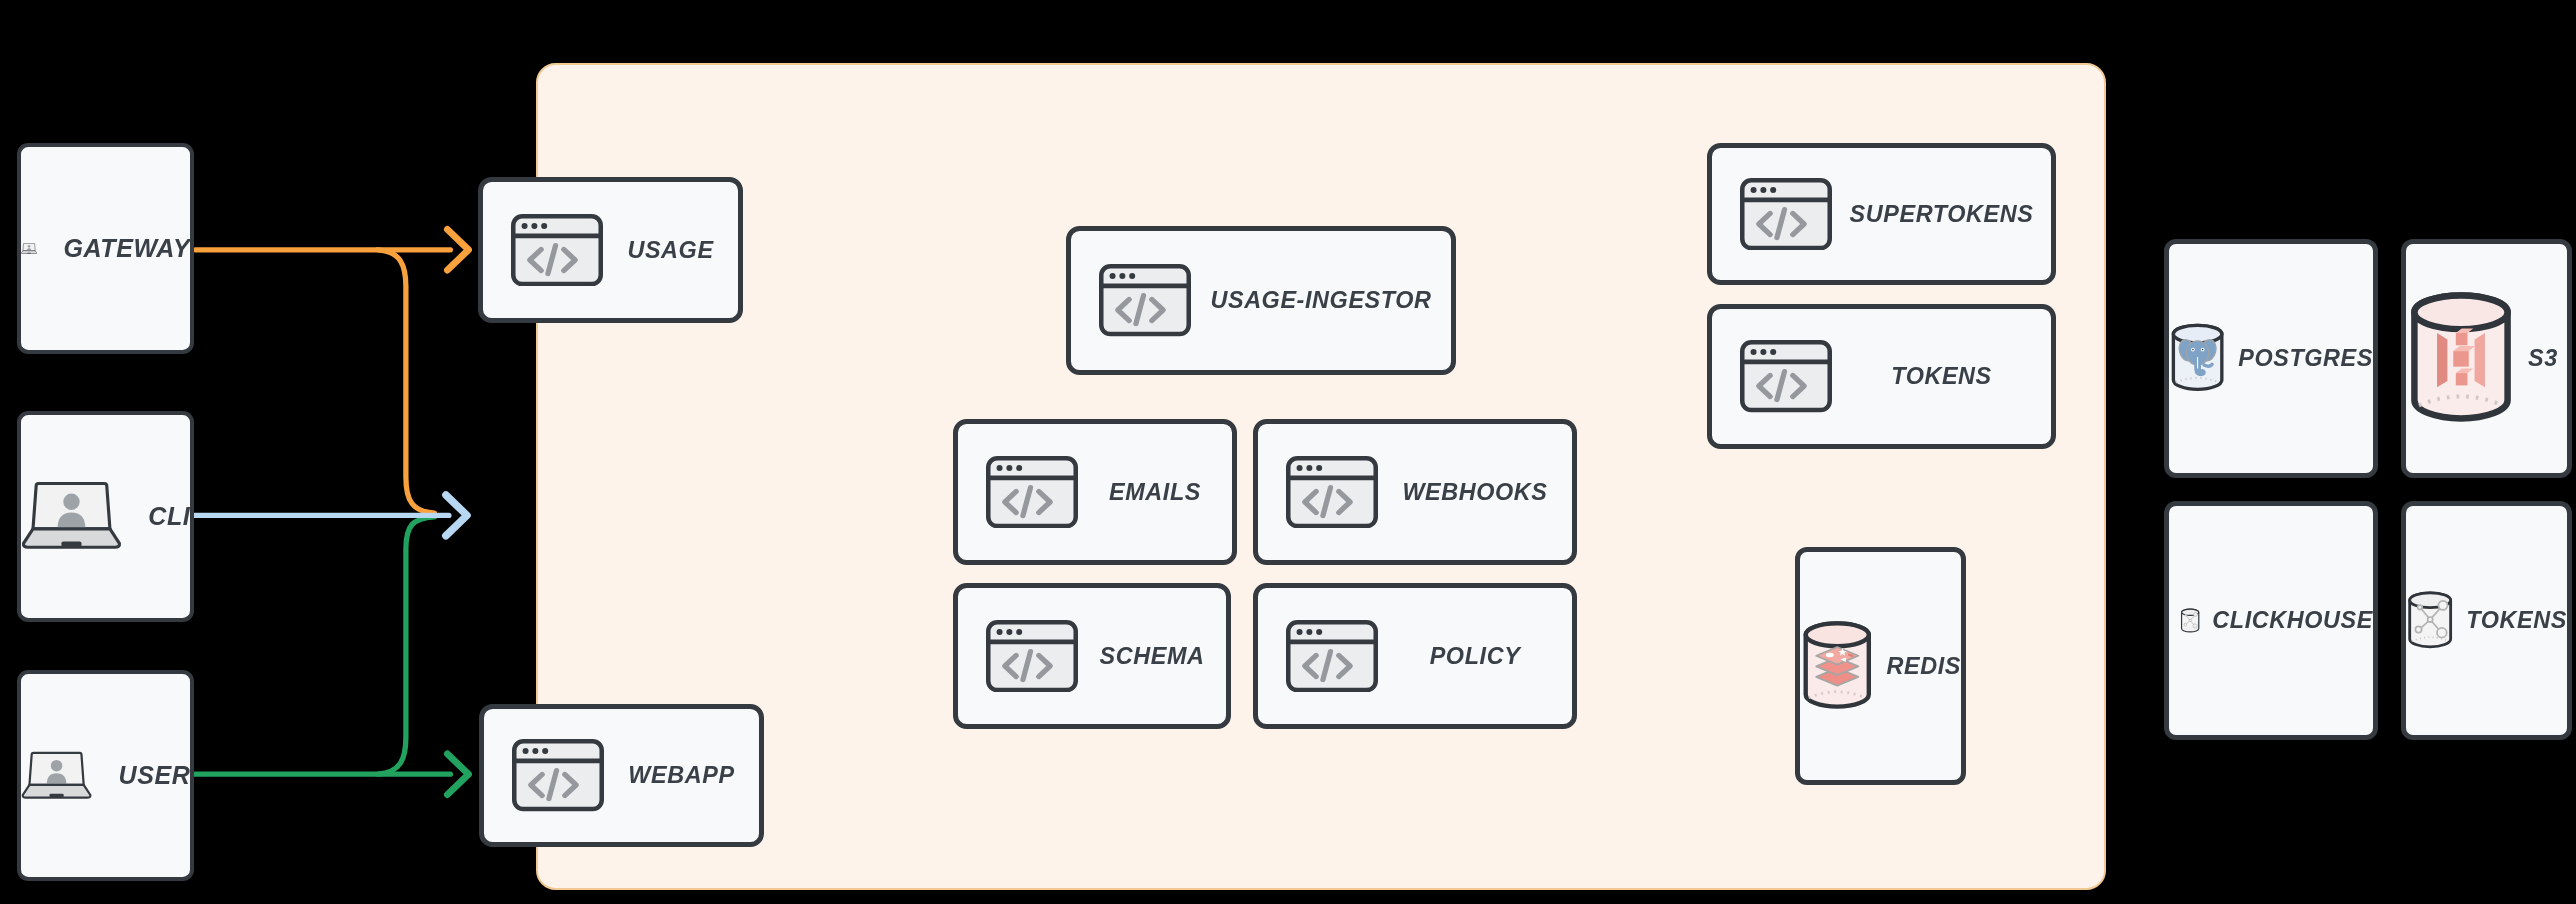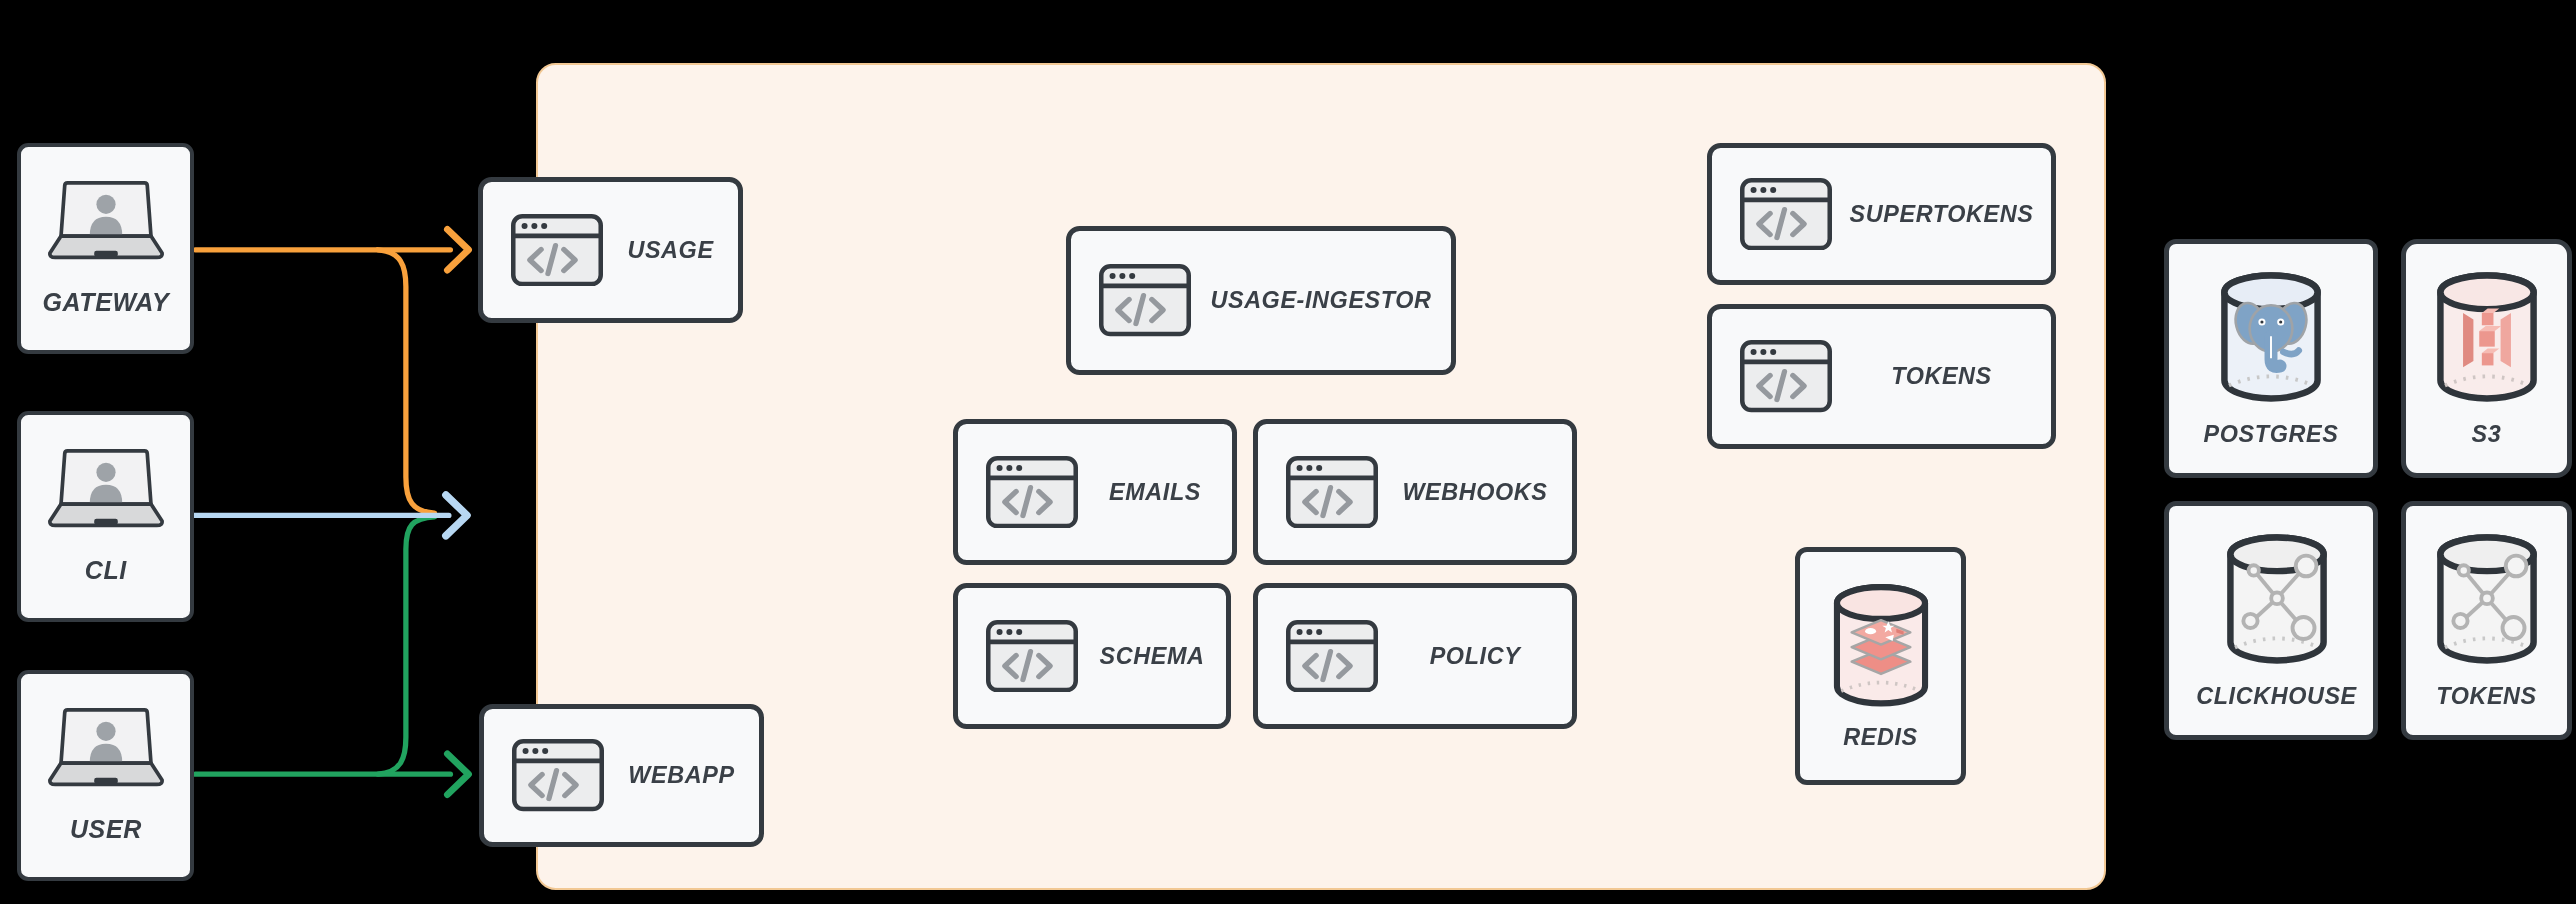--- a/index.html
+++ b/index.html
@@ -12,31 +12,31 @@
   .cluster-pill{position:absolute;left:535px;top:9.8px;height:44px;padding:0 21px;
     background:#F8CF9F;border:2.3px solid #E5B57E;border-radius:12px;box-sizing:border-box;
     display:flex;align-items:center;font-size:29px;font-weight:600;color:#0d0d0d;letter-spacing:0.4px;}
 
   
   .node{position:absolute;background:#F8F9FA;border:5.3px solid #343A40;border-radius:13.6px;
     box-sizing:border-box;display:flex;align-items:center;}
   .label{font-style:italic;font-weight:600;font-size:23.4px;color:#3A4047;letter-spacing:0.6px;white-space:nowrap;}
 
   
-  .actor{border-width:4.5px;border-radius:11.3px;flex-direction:column;justify-content:center;gap:26px;}
+  .actor{border-width:4.5px;border-radius:11.3px;flex-direction:row;justify-content:center;gap:26px;}
   .actor svg{width:118px;height:auto;display:block;}
   .actor .label{font-size:25px;}
 
   
   .service{flex-direction:row;padding-left:28px;}
   .service svg{width:92px;height:auto;flex:0 0 auto;display:block;}
   .service .label{flex:1;text-align:center;padding:0 7.5px;}
 
   
-  .db{flex-direction:column;justify-content:center;gap:12px;border-radius:12px;}
+  .db{flex-direction:row;justify-content:flex-start;gap:12px;border-radius:12px;}
   .db svg{width:110px;height:auto;display:block;}
   .db.small svg{width:104px;}
 
   
   #arrows{position:absolute;left:0;top:0;width:2576px;height:904px;pointer-events:none;}
 </style>
 </head>
 <body>
 
 <div id="canvas">
@@ -238,21 +238,21 @@
       </svg>
     <div class="label">REDIS</div>
   </div>
 
   <div class="node db" style="left:2164px;top:239px;width:214px;height:239px;">
     <svg viewBox="0 0 170 215">
         <use href="#sym-cyl-postgres"></use>
       </svg>
     <div class="label">POSTGRES</div>
   </div>
-  <div class="node db" style="left:2401px;top:239px;width:171px;height:239px;border-radius:16px;">
+  <div class="node db" style="left:2401px;top:239px;width:171px;height:239px;">
     <svg viewBox="0 0 170 215">
         <use href="#sym-cyl-s3"></use>
       </svg>
     <div class="label">S3</div>
   </div>
   <div class="node db" style="left:2164px;top:501px;width:214px;height:239px;padding-left:11px;">
     <svg viewBox="0 0 170 215">
         <use href="#sym-cyl-molecule"></use>
       </svg>
     <div class="label">CLICKHOUSE</div>

